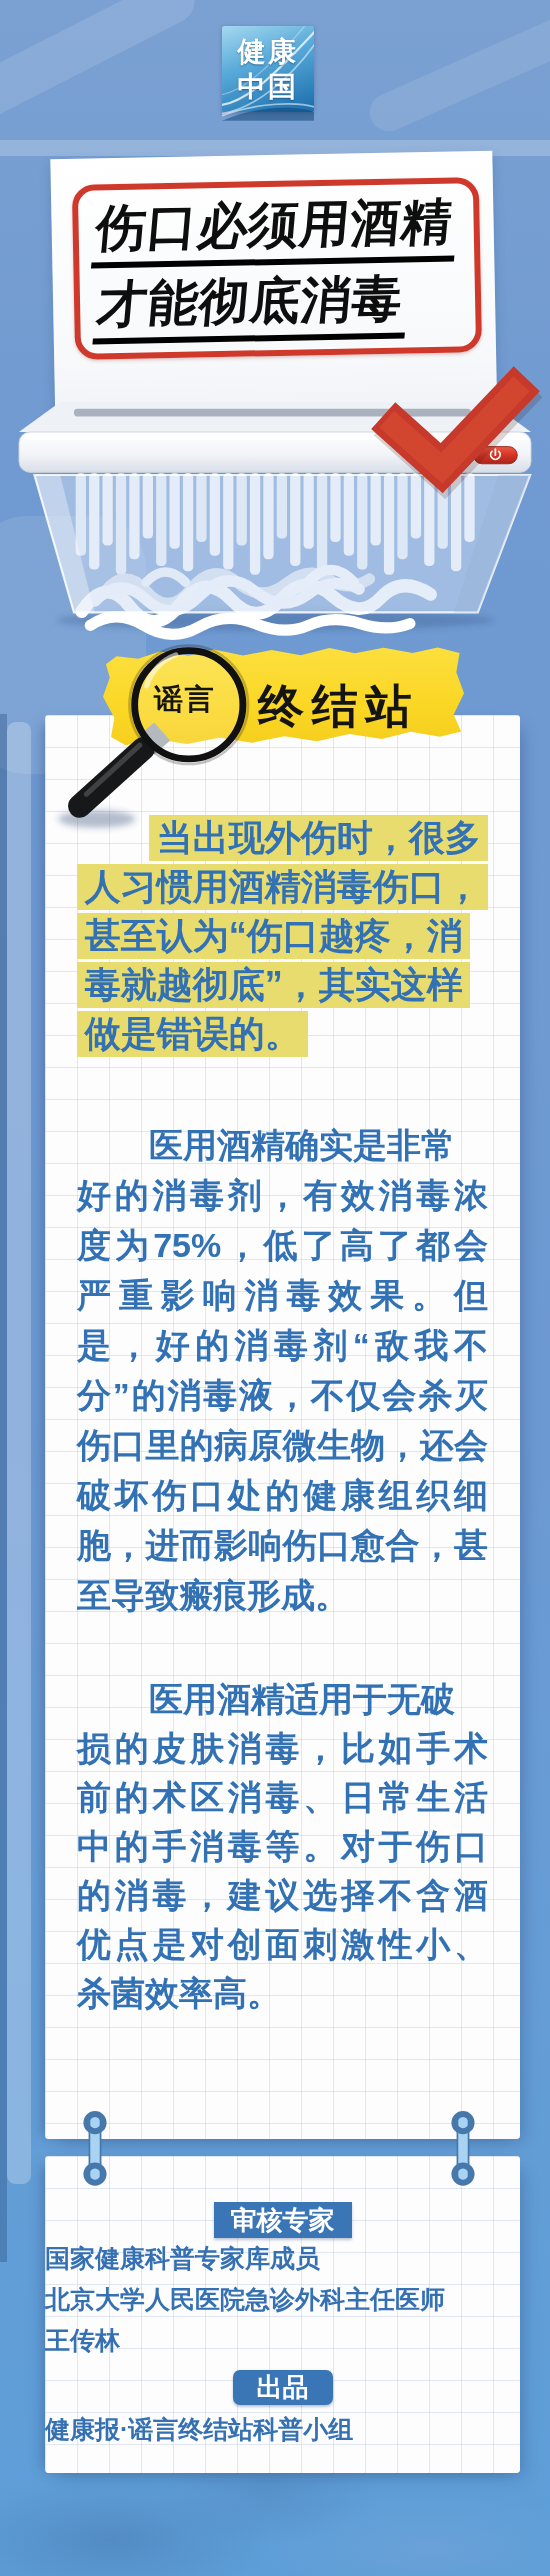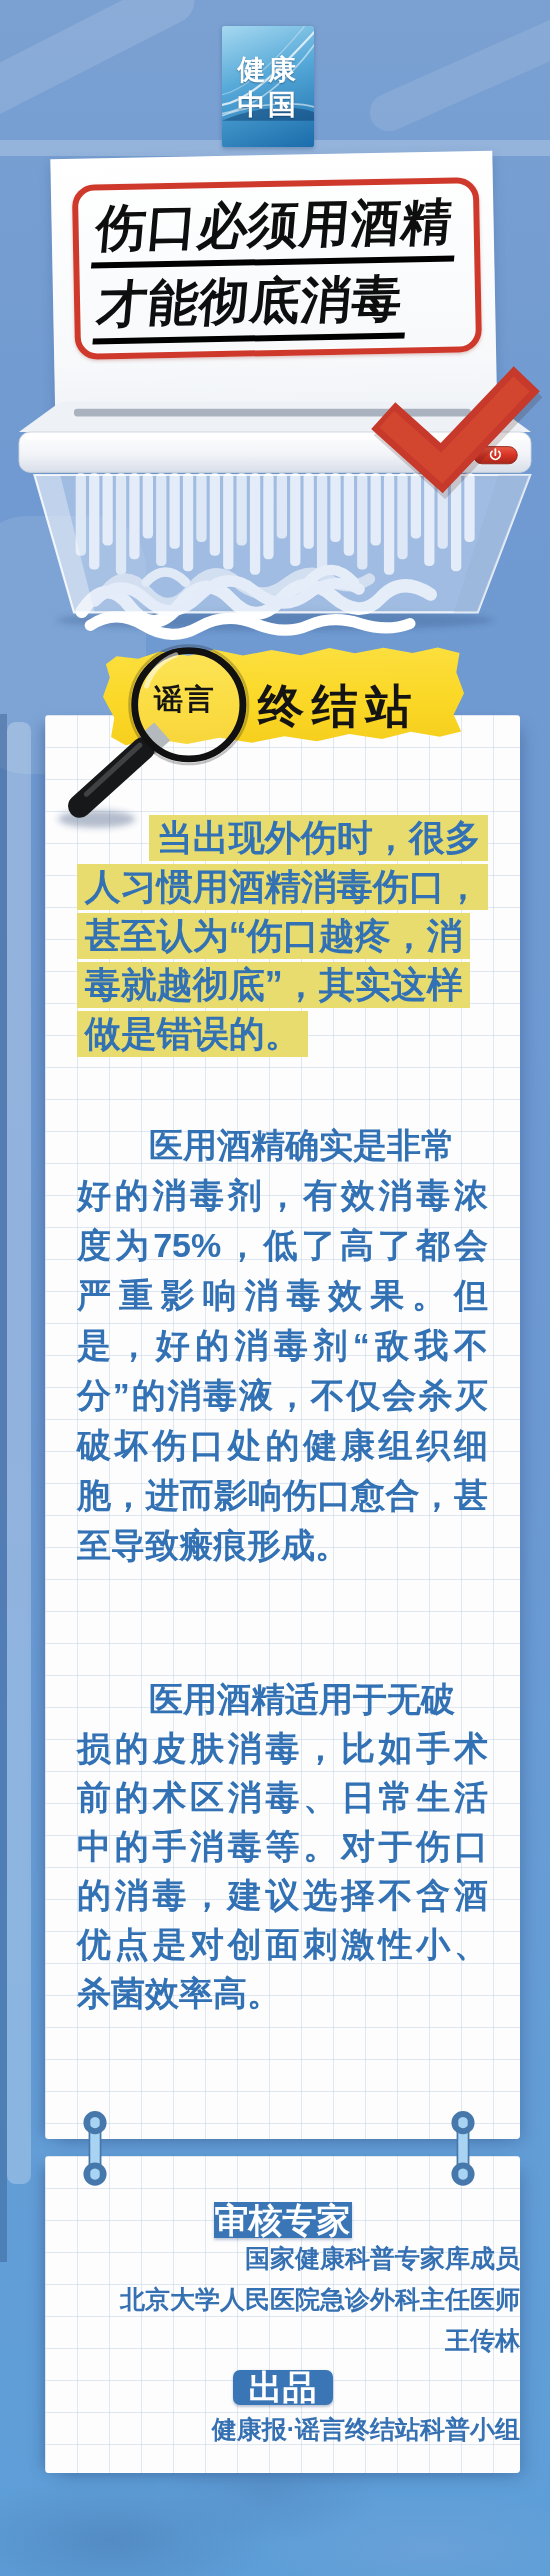--- a/index.html
+++ b/index.html
@@ -14,21 +14,21 @@
   .s2{left:361px;top:52px;width:241px;height:38px;transform:rotate(-24deg);background:rgba(255,255,255,.10);}
   .s3{left:-26px;top:516px;width:172px;height:258px;background:rgba(255,255,255,.10);border-radius:52px;}
   .left-dark{position:absolute;left:0;top:714px;width:6.9px;height:1548px;background:rgba(42,78,128,.38);}
   .left-light{position:absolute;left:6.9px;top:722px;width:24px;height:1462px;background:rgba(255,255,255,.25);border-radius:8.6px;}
   .wash{position:absolute;border-radius:50%;}
   .w1{left:-52px;top:2476px;width:327px;height:129px;background:radial-gradient(ellipse at center,rgba(65,105,160,.35),rgba(65,105,160,0) 70%);}
   .w2{left:249px;top:2493px;width:361px;height:112px;background:radial-gradient(ellipse at center,rgba(120,165,215,.45),rgba(120,165,215,0) 70%);}
   .w3{left:155px;top:2442px;width:224px;height:103px;background:radial-gradient(ellipse at center,rgba(70,110,165,.25),rgba(70,110,165,0) 70%);}
 
   
-  .logo{position:absolute;left:222px;top:26px;width:92px;height:121px;border-radius:2.6px;z-index:3;
+  .logo{position:absolute;left:222px;top:26px;width:92px;height:86px;border-radius:2.6px;z-index:3;
     background:linear-gradient(160deg,#a6d8f0 0%,#56a9d8 42%,#1a6cab 100%);
     box-shadow:0 1.7px 4.3px rgba(20,50,90,.3);}
   .logo svg{position:absolute;left:0;top:0;}
   .logo-text{position:absolute;left:0;top:0;width:100%;height:100%;display:flex;flex-direction:column;
     align-items:center;justify-content:center;color:#fff;font-weight:800;font-size:28px;line-height:35px;
     letter-spacing:2.6px;text-shadow:0 0.9px 1.7px rgba(0,40,80,.45);}
 
   
   .paper{position:absolute;left:53px;top:155px;width:442px;height:284px;z-index:2;
     background:linear-gradient(180deg,#ffffff 0%,#f7f9fb 70%,#eef1f6 100%);
@@ -72,24 +72,24 @@
   .ind{margin-left:72px;}
   .jline{text-align:justify;text-align-last:justify;text-justify:inter-character;}
   .jind{text-indent:72px;}
 
   
   .pin{position:absolute;top:2106px;width:24px;height:83px;z-index:6;}
   .pin-l{left:83px;} .pin-r{left:451px;}
 
   
   .badge{position:absolute;left:0;right:0;margin:0 auto;background:#3a76b5;color:#fff;font-weight:700;
-    font-size:34px;text-align:center;box-shadow:0 1.7px 2.6px rgba(40,70,115,.3);}
+    font-size:26px;text-align:center;box-shadow:0 1.7px 2.6px rgba(40,70,115,.3);}
   .badge1{top:46px;width:138px;height:36px;line-height:36px;}
   .badge2{top:214px;width:100px;height:35px;line-height:35px;border-radius:7px;}
-  .fline{position:absolute;left:0;width:100%;text-align:right;color:#3470b2;font-weight:700;font-size:25px;
+  .fline{position:absolute;left:0;width:100%;text-align:left;color:#3470b2;font-weight:700;font-size:25px;
     line-height:27.5px;}
   .f1{top:89px;} .f2{top:130px;} .f3{top:171px;} .f4{top:260px;}
 </style>
 </head>
 <body>
 
 <div id="poster">
 
   <div class="bg-band"></div>
   <div class="bg-streak s1"></div>
@@ -235,20 +235,21 @@
       <div class="row"><span class="hl">毒就越彻底”，其实这样</span></div>
       <div class="row"><span class="hl">做是错误的。</span></div>
     </div>
     <div class="para p2">
       <div class="row58 jind">医用酒精确实是非常</div>
       <div class="row58 jline">好的消毒剂，有效消毒浓</div>
       <div class="row58 jline">度为75%，低了高了都会</div>
       <div class="row58 jline">严重影响消毒效果。但</div>
       <div class="row58 jline">是，好的消毒剂“敌我不</div>
       <div class="row58 jline">分”的消毒液，不仅会杀灭</div>
+      <div class="row58 jline">伤口里的病原微生物，还会</div>
       <div class="row58 jline">破坏伤口处的健康组织细</div>
       <div class="row58 jline">胞，进而影响伤口愈合，甚</div>
       <div class="row58">至导致瘢痕形成。</div>
     </div>
     <div class="para p3">
       <div class="row jind">医用酒精适用于无破</div>
       <div class="row jline">损的皮肤消毒，比如手术</div>
       <div class="row jline">前的术区消毒、日常生活</div>
       <div class="row jline">中的手消毒等。对于伤口</div>
       <div class="row jline">的消毒，建议选择不含酒</div>

